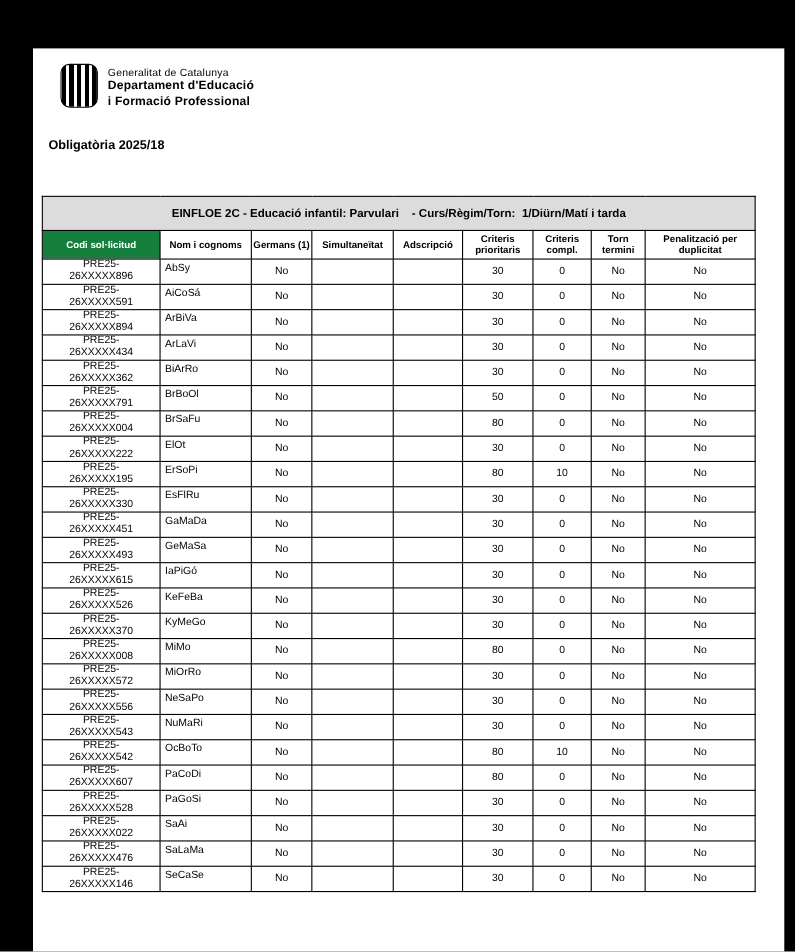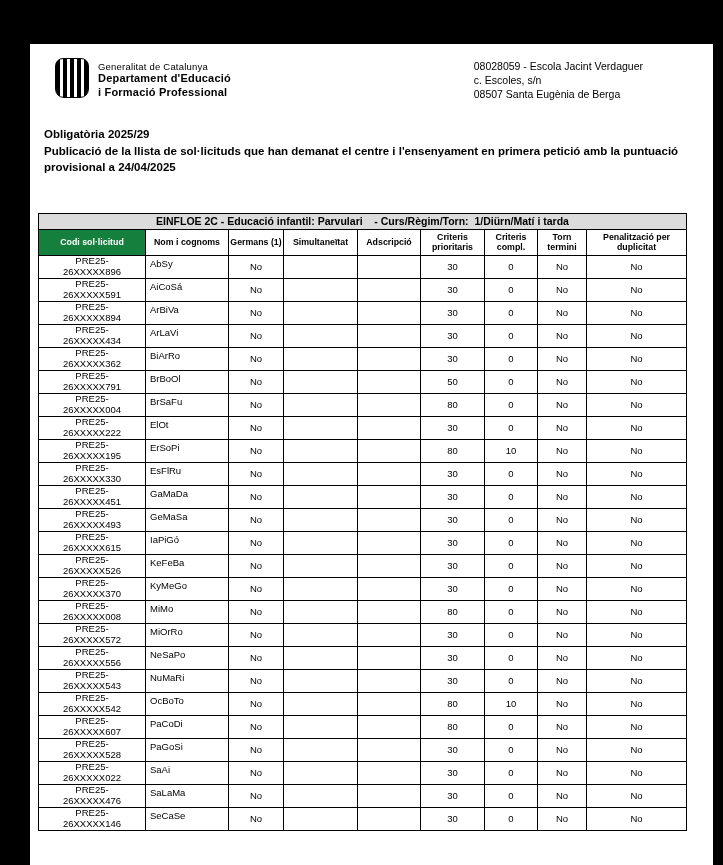--- a/index.html
+++ b/index.html
@@ -55,21 +55,21 @@
   }
   .apps-table th, .apps-table td {
     border: 1px solid #000;
     overflow: hidden;
   }
   .caption-cell {
     background: #dcdcdc;
     font-weight: bold;
     font-size: 10.5px;
     text-align: center;
-    height: 16px;
+    height: 31px;
     padding: 1px 2px;
     white-space: pre-wrap;
   }
   .cols th {
     font-weight: bold;
     font-size: 8.8px;
     text-align: center;
     padding: 2px 1px;
     line-height: 1.2;
     height: 26px;
@@ -105,30 +105,24 @@
 
   <div class="doc-header">
     <div class="brand">
       <div class="logo"></div>
       <div class="org">
         <div class="org-line1">Generalitat de Catalunya</div>
         <div class="org-line2">Departament d'Educació</div>
         <div class="org-line3">i Formació Professional</div>
       </div>
     </div>
-    <div class="school">
-      <div>08028059 - Escola Jacint Verdaguer</div>
-      <div>c. Escoles, s/n</div>
-      <div>08507 Santa Eugènia de Berga</div>
-    </div>
   </div>
 
   <div class="doc-title">
-    <div class="t1">Obligatòria 2025/29</div>
-    <div class="t2">Publicació de la llista de sol·licituds que han demanat el centre i l'ensenyament en primera petició amb la puntuació provisional a 24/04/2025</div>
+    <div class="t1">Obligatòria 2025/18</div>
   </div>
 
   <table class="apps-table">
     <colgroup>
       <col style="width:107px">
         <col style="width:83px">
         <col style="width:55px">
       <col style="width:74px">
         <col style="width:63px">
         <col style="width:64px">

